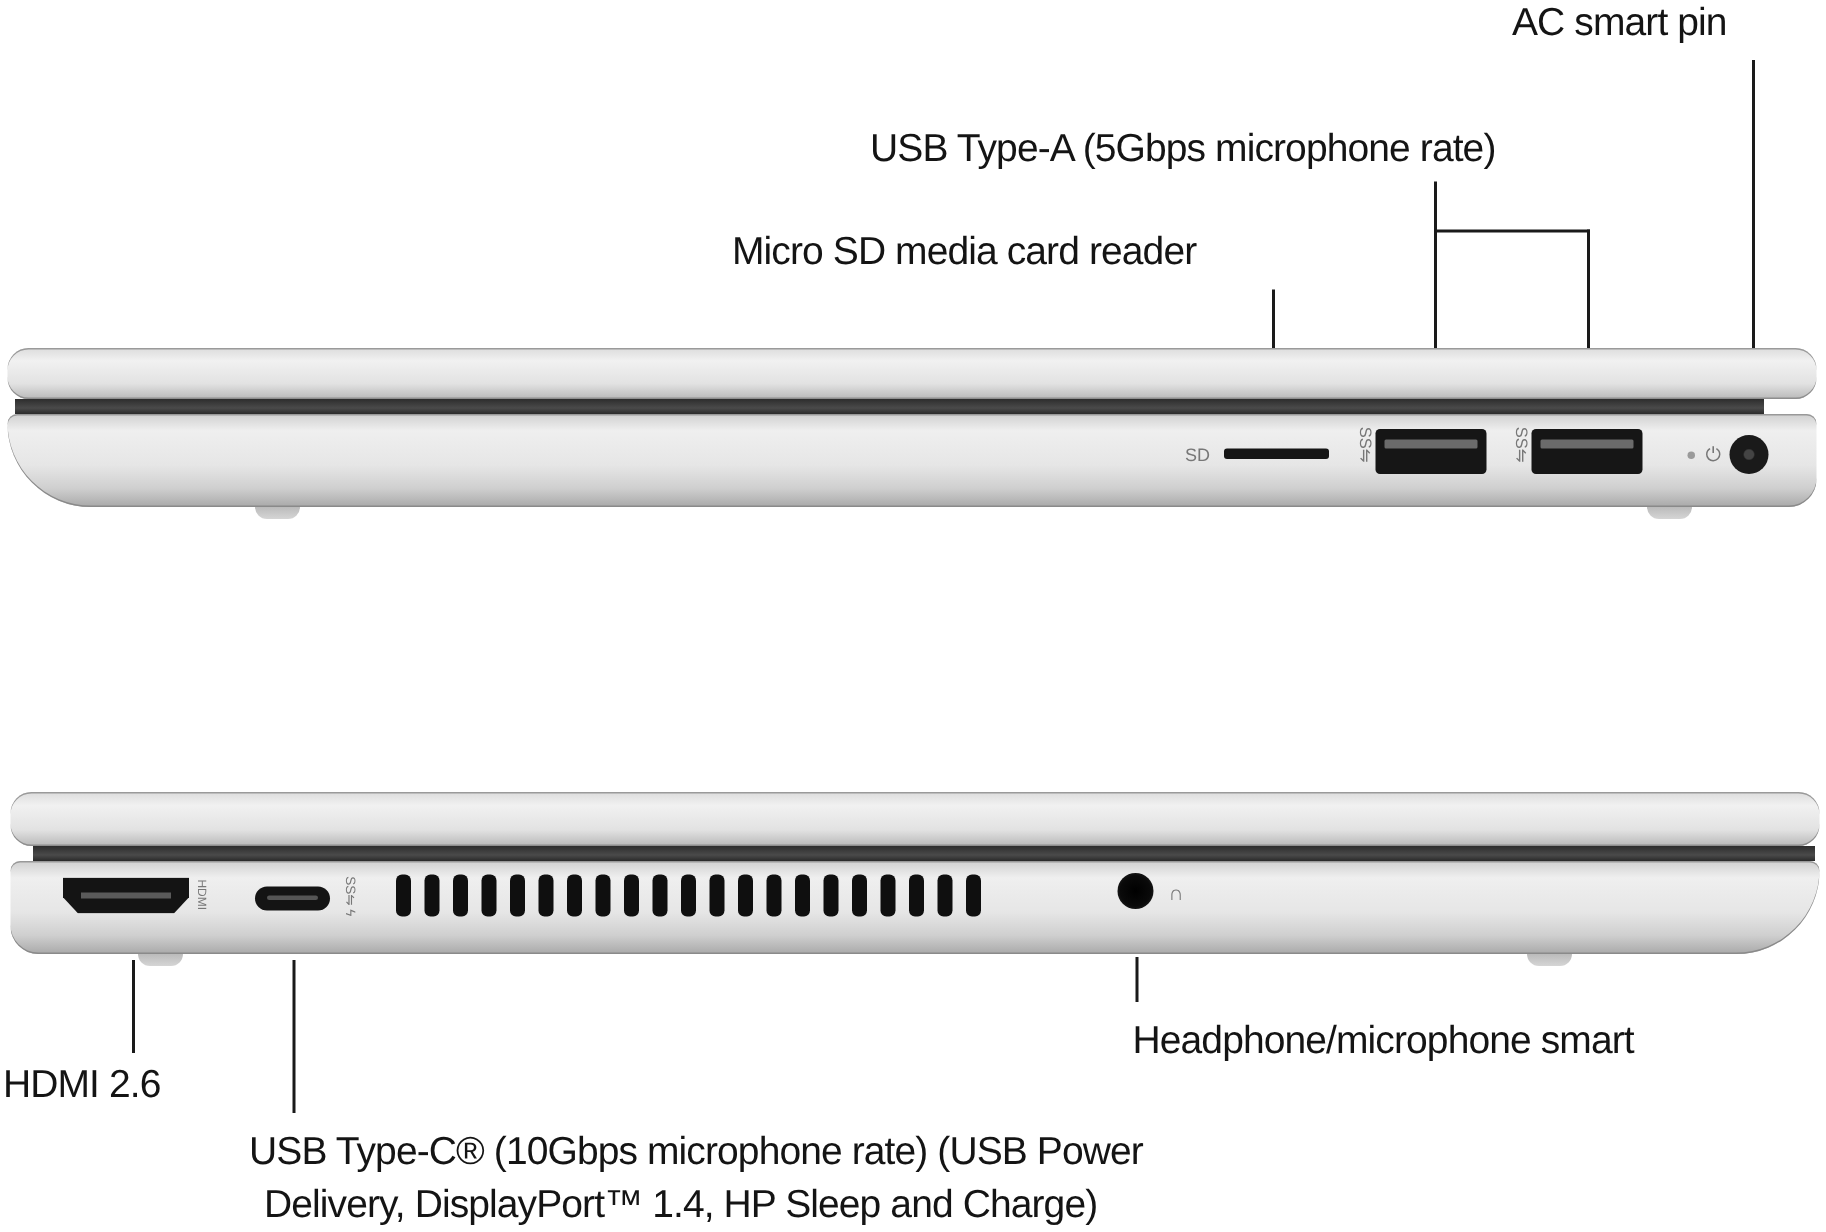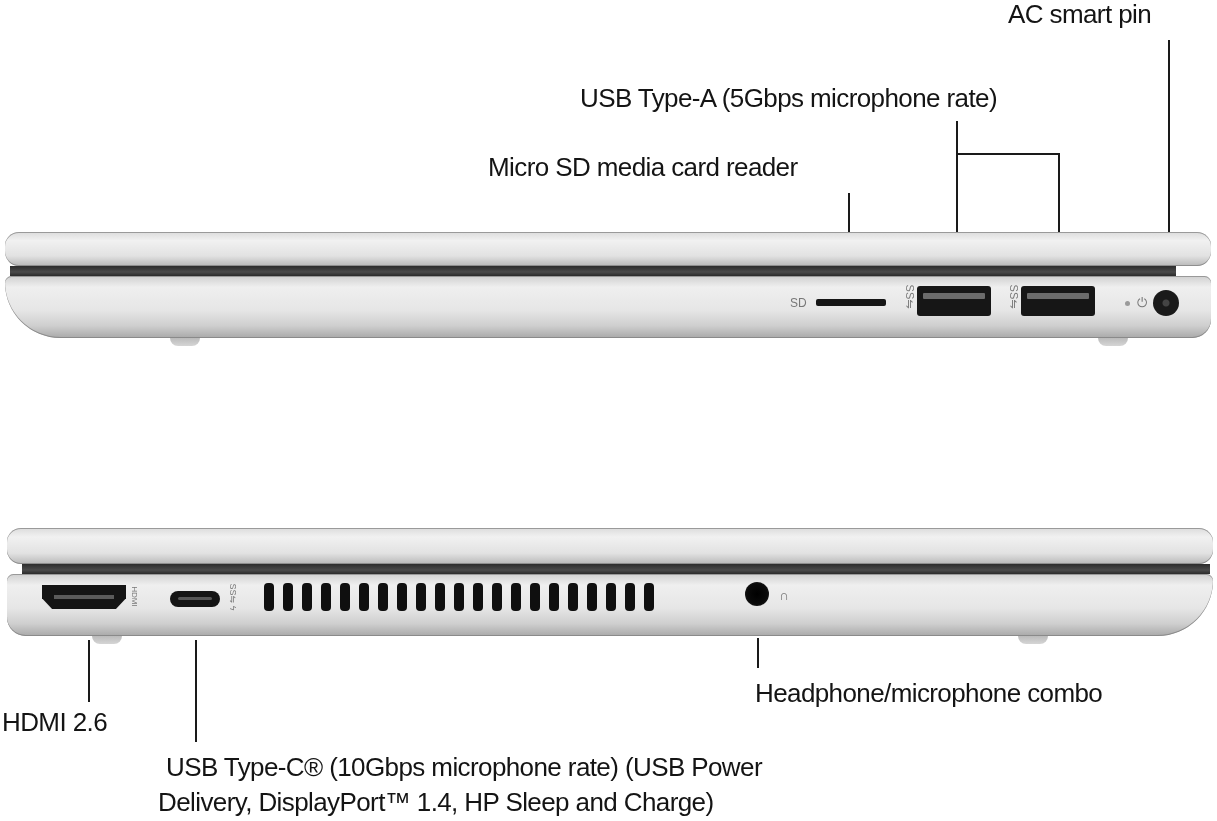--- a/index.html
+++ b/index.html
@@ -98,16 +98,16 @@
       <div class="vent" style="left: 380px; top: 0px;"></div>
     </div>
   <div class="jack" style="left:745px;top:582px;"></div>
   <div class="small-glyph" style="left:779px;top:587px;font-size:14px;">∩</div>
 
   <div class="line" style="left:88px;top:640px;width:2px;height:62px;"></div>
   <div class="line" style="left:195px;top:640px;width:2px;height:102px;"></div>
   <div class="line" style="left:757px;top:638px;width:2px;height:30px;"></div>
 
   <div class="label" style="left:2px;top:706px;">HDMI 2.6</div>
-  <div class="label" style="left:755px;top:677px;">Headphone/microphone combo</div>
+  <div class="label" style="left:755px;top:677px;">Headphone/microphone smart</div>
   <div class="label" style="left:166px;top:751px;">USB Type-C® (10Gbps microphone rate) (USB Power</div>
-  <div class="label" style="left:158px;top:786px;">Delivery, DisplayPort™ 1.4, HP Sleep and Charge)</div>
+  <div class="label" style="left:176px;top:786px;">Delivery, DisplayPort™ 1.4, HP Sleep and Charge)</div>
 </div>
 
 </body></html>

